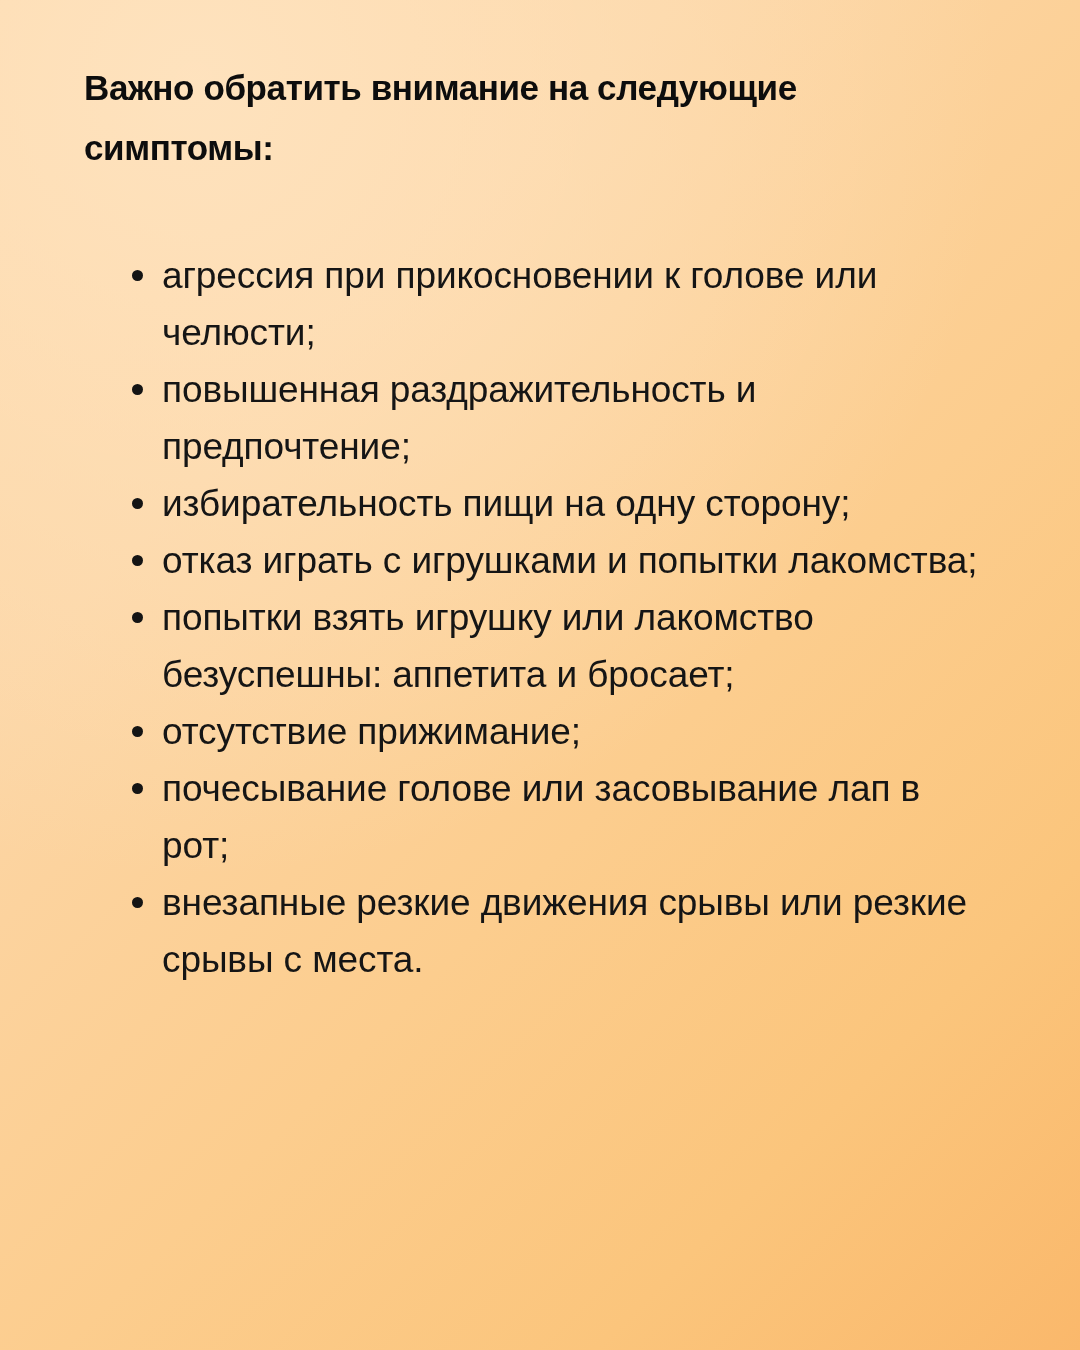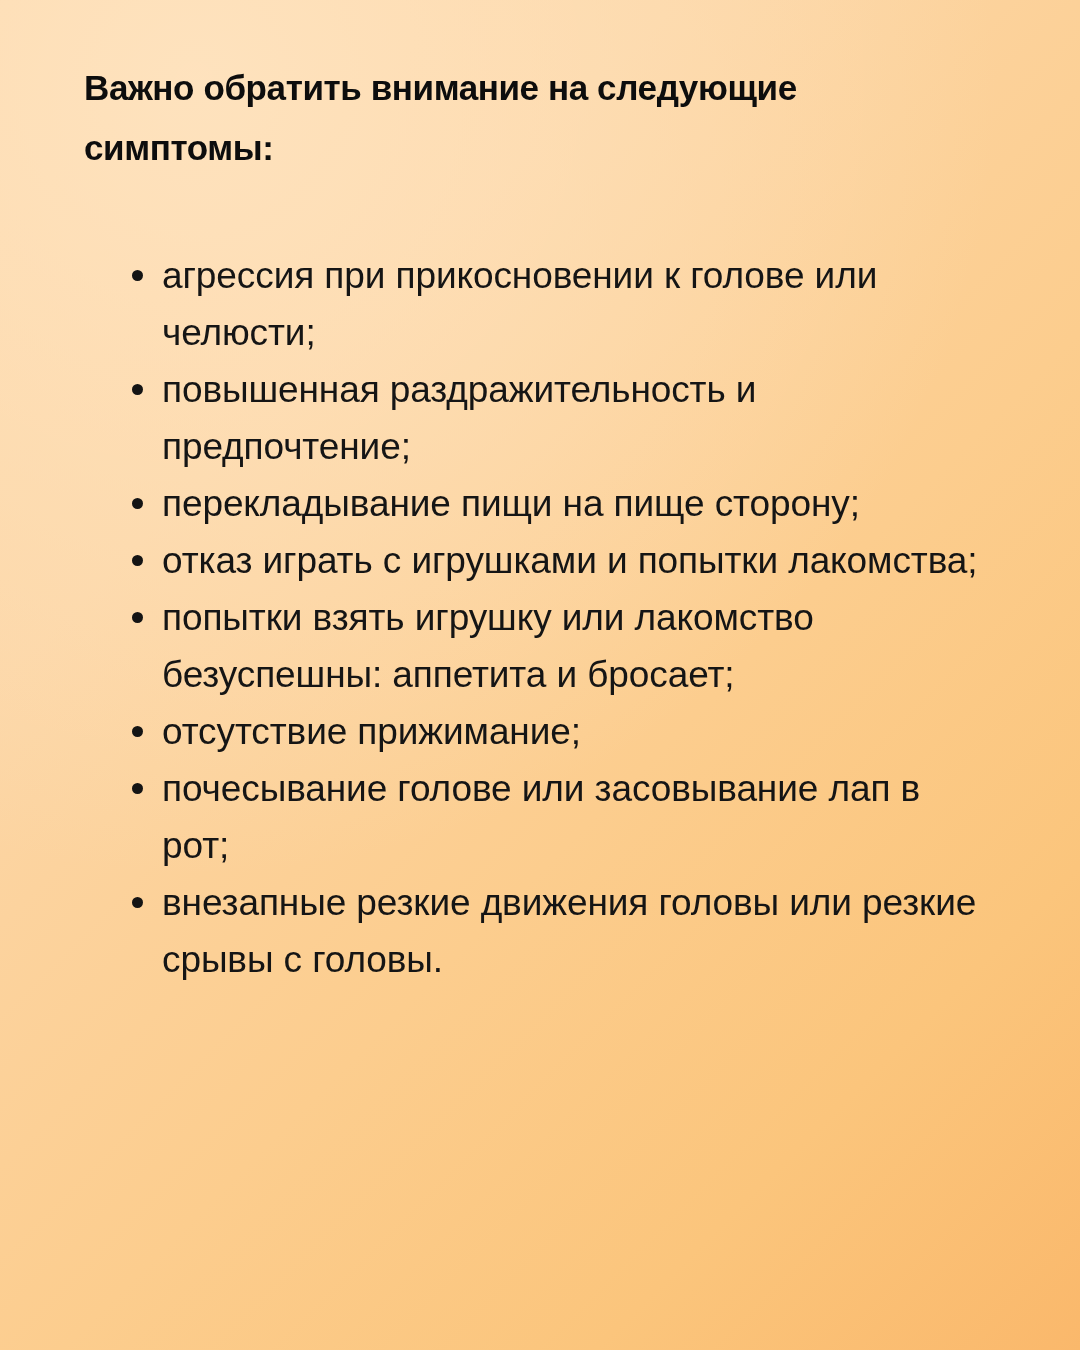--- a/index.html
+++ b/index.html
@@ -118,21 +118,21 @@
       </li>
 
       <li class="symptom-item">
         <span class="dot"></span>
         <span class="txt">повышенная раздражительность и предпочтение;</span>
       </li>
 
 
       <li class="symptom-item">
         <span class="dot"></span>
-        <span class="txt">перекладывание пищи на пище сторону;</span>
+        <span class="txt">избирательность пищи на одну сторону;</span>
       </li>
 
 
       <li class="symptom-item">
         <span class="dot"></span>
         <span class="txt">отказ играть с игрушками и попытки лакомства;</span>
       </li>
 
       <li class="symptom-item">
         <span class="dot"></span>
@@ -144,19 +144,19 @@
         <span class="txt">отсутствие прижимание;</span>
       </li>
 
       <li class="symptom-item">
         <span class="dot"></span>
         <span class="txt">почесывание голове или засовывание лап в рот;</span>
       </li>
 
       <li class="symptom-item">
         <span class="dot"></span>
-        <span class="txt">внезапные резкие движения головы или резкие срывы с головы.</span>
+        <span class="txt">внезапные резкие движения срывы или резкие срывы с места.</span>
       </li>
 
     </ul>
 
   </div>
 </div>
 
 </body></html>

